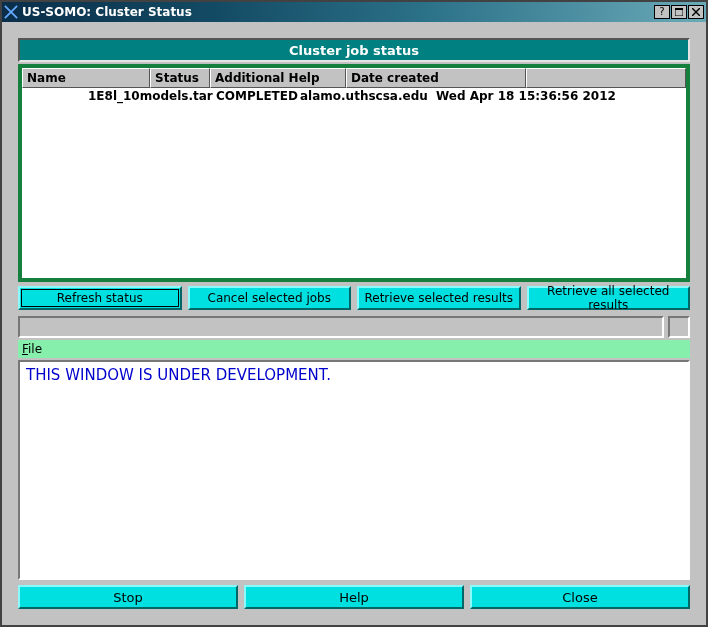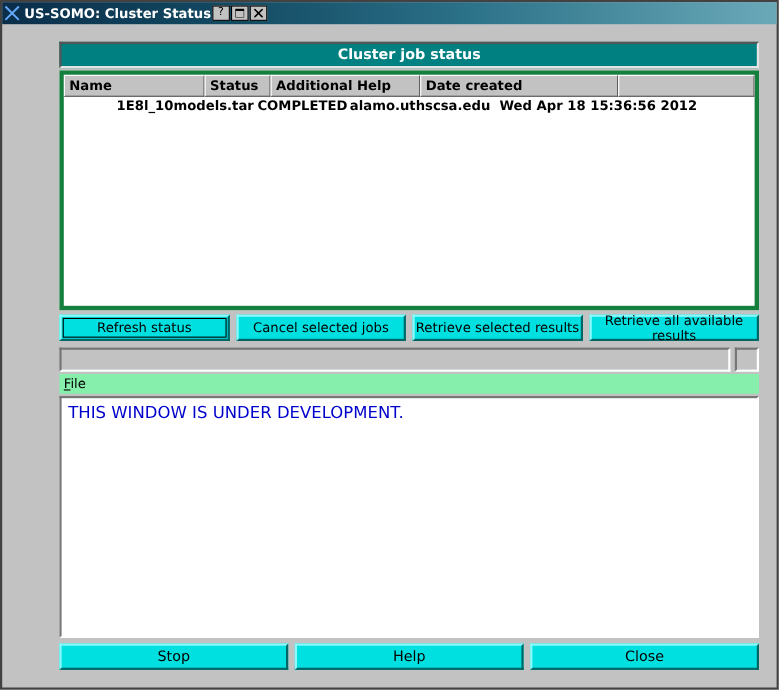--- a/index.html
+++ b/index.html
@@ -17,21 +17,21 @@
       border: 2px solid #424242;
       background: #c2c2c2;
       display: flex;
       flex-direction: column;
     }
     .titlebar {
       height: 20px;
       background: linear-gradient(to right, #0a2e4a 0%, #134a63 30%, #2b7188 60%, #6aa9b8 100%);
       display: flex;
       align-items: center;
-      justify-content: flex-start;
+      justify-content: space-between;
       padding: 0 2px;
     }
     .titlebar-left { display: flex; align-items: center; gap: 4px; }
     .app-icon {
       width: 14px; height: 14px;
       display: flex; align-items: center; justify-content: center;
     }
     .app-icon svg { width: 14px; height: 14px; }
     .titlebar-text { color: #fff; font-weight: bold; font-size: 12px; }
     .titlebar-right { display: flex; gap: 0; }
@@ -45,21 +45,20 @@
       display: flex; align-items: center; justify-content: center;
       cursor: pointer;
       margin-left: 1px;
     }
     .content {
       flex: 1;
       display: flex;
       flex-direction: column;
       padding: 16px;
       gap: 2px;
-      margin-left: 36px;
     }
     .banner {
       background: #008080;
       border: 2px solid #888;
       border-left-color: #555; border-top-color: #555;
       border-right-color: #e5e5e5; border-bottom-color: #e5e5e5;
       color: #fff;
       font-weight: bold;
       text-align: center;
       height: 24px;
@@ -220,21 +219,21 @@
         <div class="td td-status">COMPLETED</div>
         <div class="td td-info">alamo.uthscsa.edu</div>
         <div class="td td-date">Wed Apr 18 15:36:56 2012</div>
       </div>
     </div>
 
     <div class="btnrow">
       <div class="cbtn focused">Refresh status</div>
       <div class="cbtn">Cancel selected jobs</div>
       <div class="cbtn">Retrieve selected results</div>
-      <div class="cbtn">Retrieve all available results</div>
+      <div class="cbtn">Retrieve all selected results</div>
     </div>
 
     <div class="progress-row">
       <div class="progress"></div>
       <div class="progress-side"></div>
     </div>
 
     <div class="menubar">
       <span class="menu-item"><span class="u">F</span><span>ile</span></span>
     </div>

